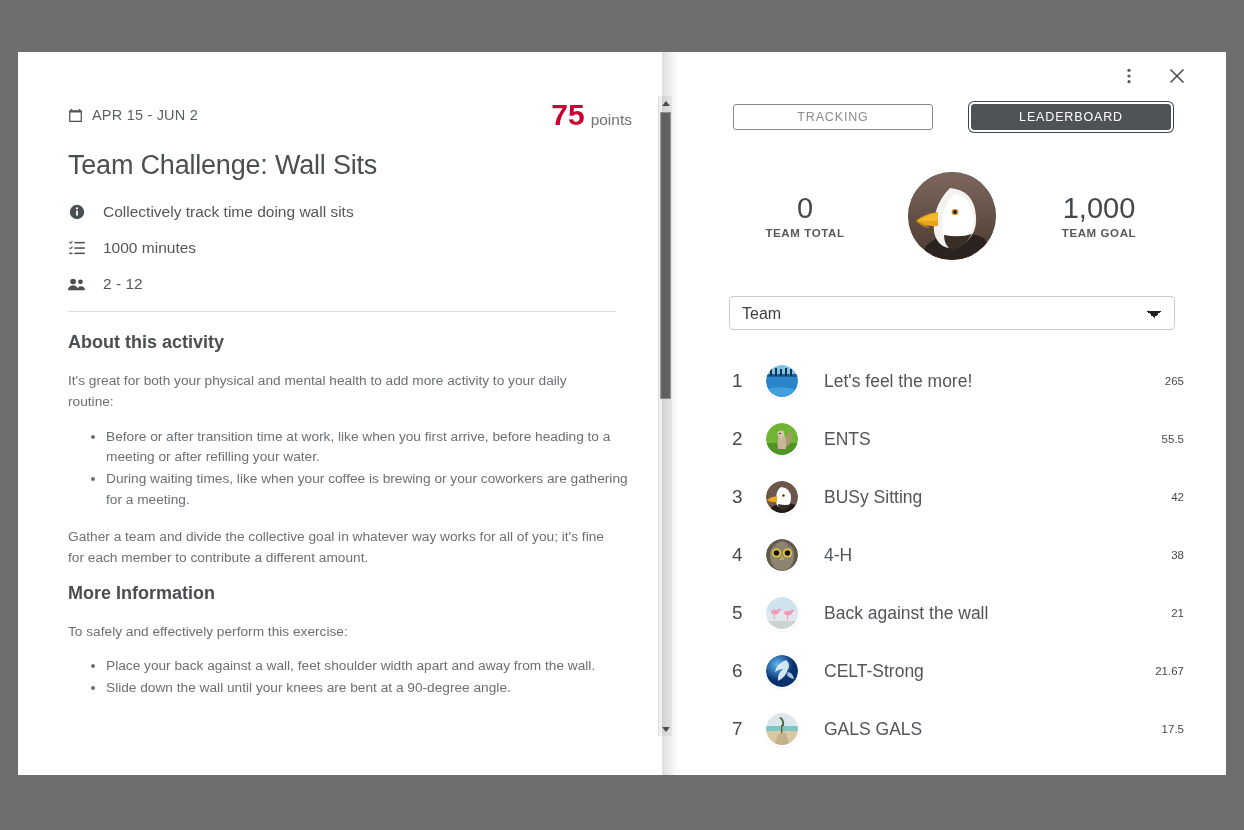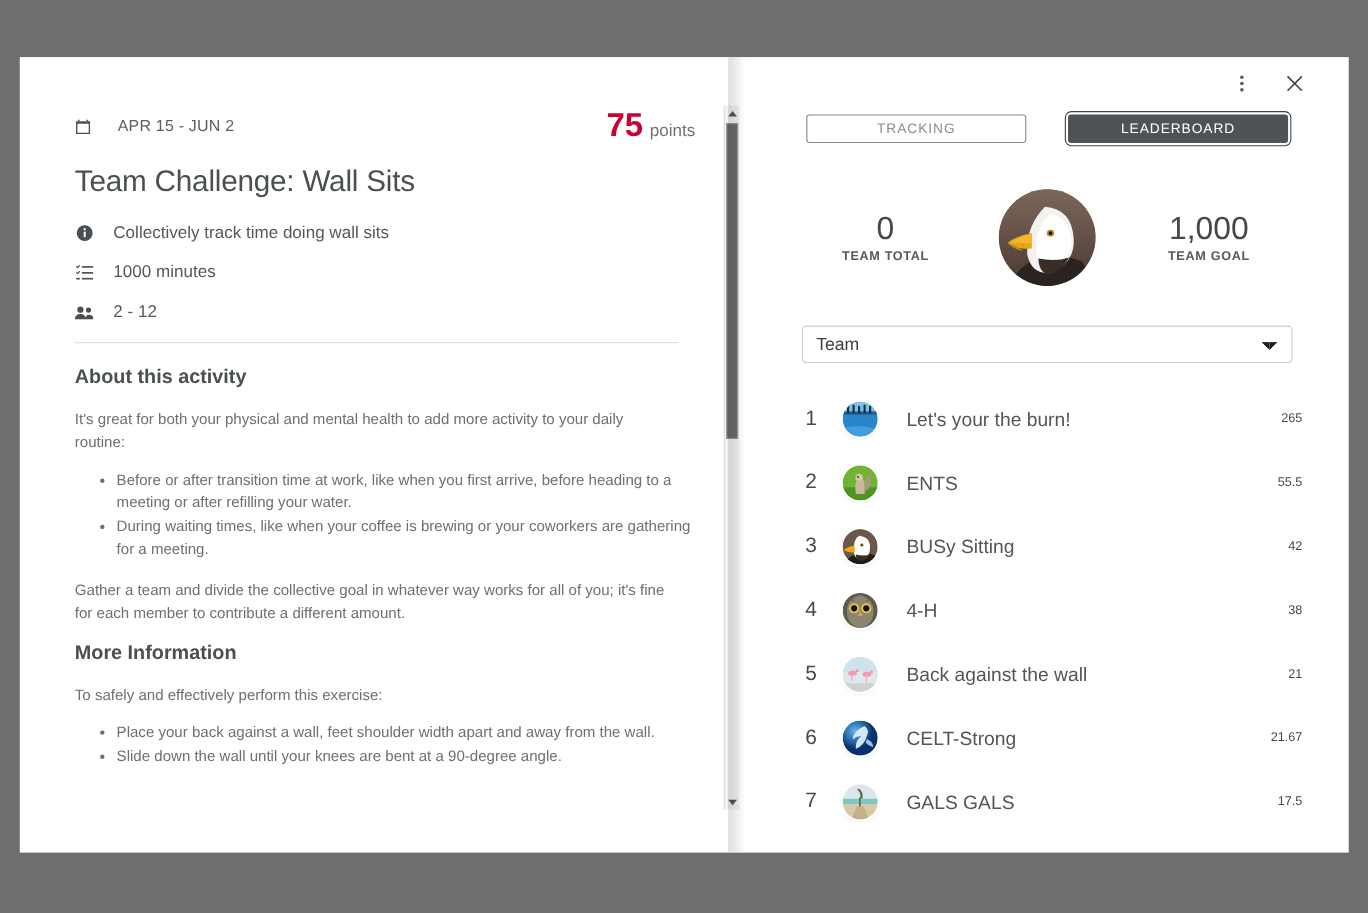--- a/index.html
+++ b/index.html
@@ -42,21 +42,21 @@
   }
 
   .meta-top {
     display: flex;
     align-items: flex-start;
     justify-content: space-between;
   }
   .daterange {
     display: flex;
     align-items: center;
-    gap: 24px;
+    gap: 9px;
     color: #5b6063;
     font-size: 14.5px;
     letter-spacing: .2px;
     padding-top: 7px;
   }
   .points-wrap {
     display: flex;
     align-items: baseline;
     gap: 6px;
   }
@@ -496,21 +496,21 @@
                 <rect x="4" y="4" width="2" height="7"></rect>
                   <rect x="9" y="3" width="2" height="8"></rect>
                 <rect x="14" y="4" width="2" height="7"></rect>
                   <rect x="19" y="3" width="2" height="8"></rect>
                 <rect x="24" y="4" width="2" height="7"></rect>
               </g>
               <path d="M0 24 Q16 20 32 25 L32 32 L0 32 Z" fill="#3fa0dd"></path>
             </g>
           </svg>
         </div>
-        <div class="tname">Let's your the burn!</div>
+        <div class="tname">Let's feel the more!</div>
         <div class="score">265</div>
       </div>
 
       <div class="row">
         <div class="rank">2</div>
         <div class="av">
           <svg width="32" height="32" viewBox="0 0 32 32">
             <defs>
                 <clipPath id="a2">
                   <circle cx="16" cy="16" r="16"></circle>

